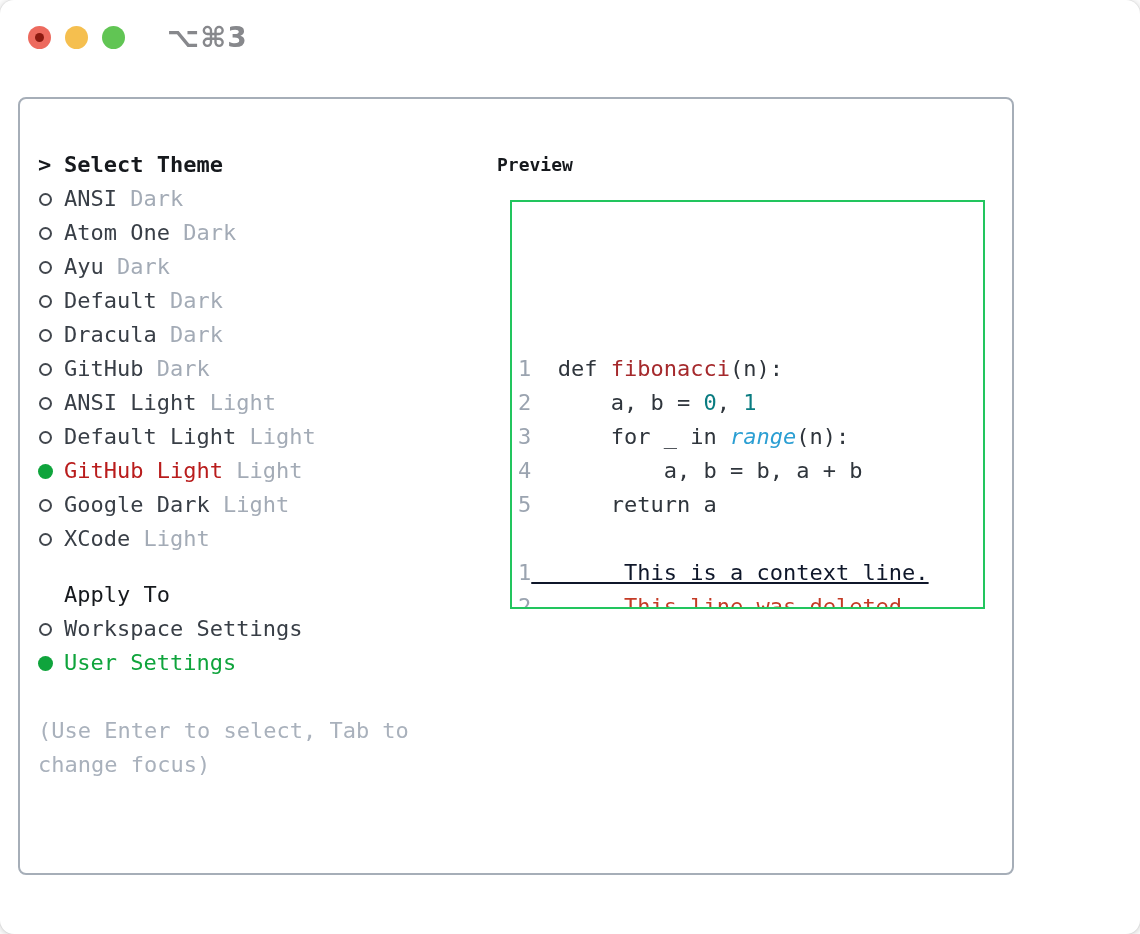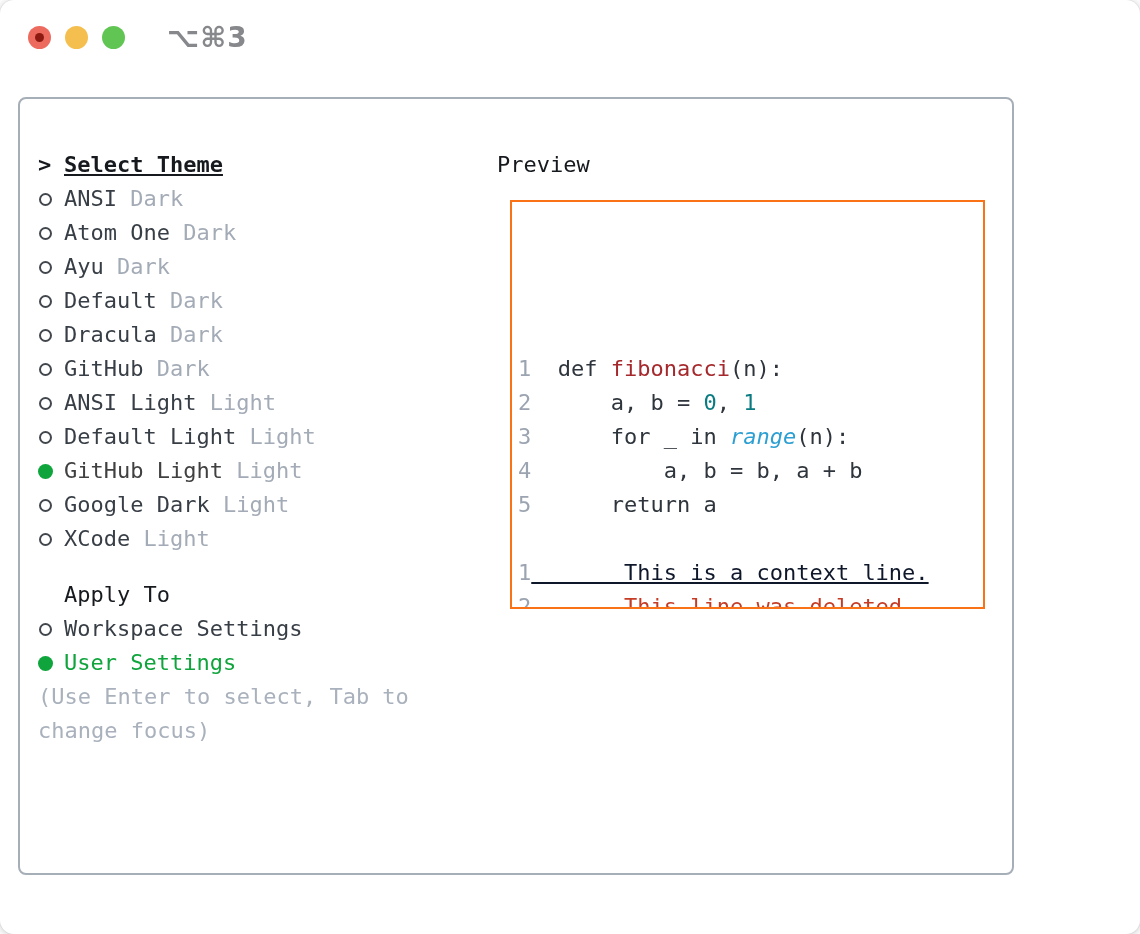--- a/index.html
+++ b/index.html
@@ -31,44 +31,44 @@
   
   .panel {
     position: absolute; left: 18px; top: 97px; width: 996px; height: 778px;
     border: 2px solid #a6aeb8; border-radius: 8px; background: #ffffff;
   }
 
   .left-col { position: absolute; left: 18px; top: 49px; width: 440px; }
   .row { display: flex; align-items: center; height: 34px; font-size: 22px; line-height: 34px; white-space: pre; }
   .slot { display: inline-flex; align-items: center; justify-content: flex-start; width: 26px; flex: 0 0 26px; }
   .prompt { font-weight: bold; color: #16191d; }
-  .hdr { font-weight: bold; color: #16191d; text-decoration: underline; }
+  .hdr { font-weight: bold; color: #16191d; }
   .radio {
     display: inline-block; width: 13px; height: 13px; border-radius: 50%;
     border: 2px solid #42474e; margin-left: 1px;
   }
   .radio.on { width: 15px; height: 15px; border: none; background: #0fa43c; margin-left: 0; }
   .nm { color: #383e46; }
-  .sel .nm { color: #404040; }
+  .sel .nm { color: #b91c1c; }
   .var { color: #a3abb6; }
   .apply-block { margin-top: 22px; }
   .apply-hdr { color: #16191d; }
   .opt-label { color: #383e46; }
   .sel .opt-label { color: #0fa43c; }
-  .help-block { color: #a9b1bc; }
+  .help-block { margin-top: 34px; color: #a9b1bc; }
   .help-block .row { color: #a9b1bc; }
 
   
   .preview-label {
     position: absolute; left: 477px; top: 49px; height: 34px; line-height: 34px;
-    font-size: 22px; font-weight: normal; color: #16191d;
+    font-size: 18px; font-weight: bold; color: #16191d;
   }
   .preview-box {
     position: absolute; left: 490px; top: 101px; width: 475px; height: 409px;
-    border: 2px solid #f97316; background: #ffffff; overflow: hidden;
+    border: 2px solid #22c55e; background: #ffffff; overflow: hidden;
   }
   .code { padding: 48px 0 0 6px; font-size: 22px; line-height: 34px; white-space: pre; }
   .cl { height: 34px; }
   .ln { color: #9ba4b0; }
   .tk-plain   { color: #2f353c; }
   .tk-func    { color: #a5292c; }
   .tk-number  { color: #0a7c81; }
   .tk-builtin { color: #2c9fd3; font-style: italic; }
   .tk-context { color: #0f172a; text-decoration: underline; }
   .tk-deleted { color: #c43b26; }

